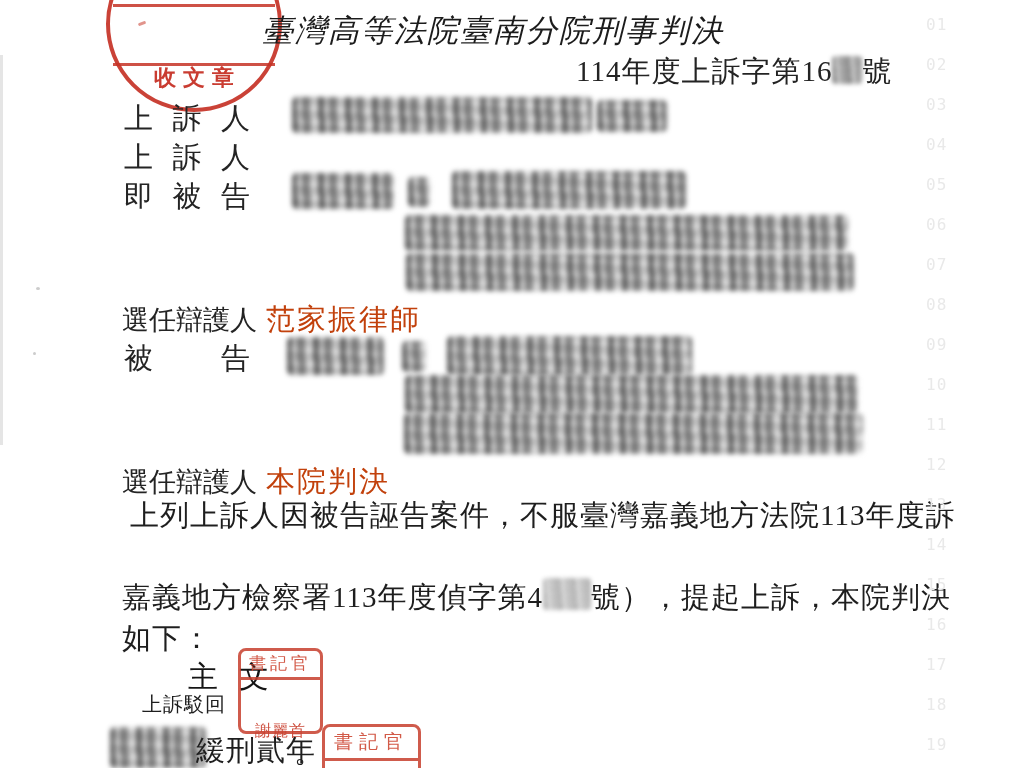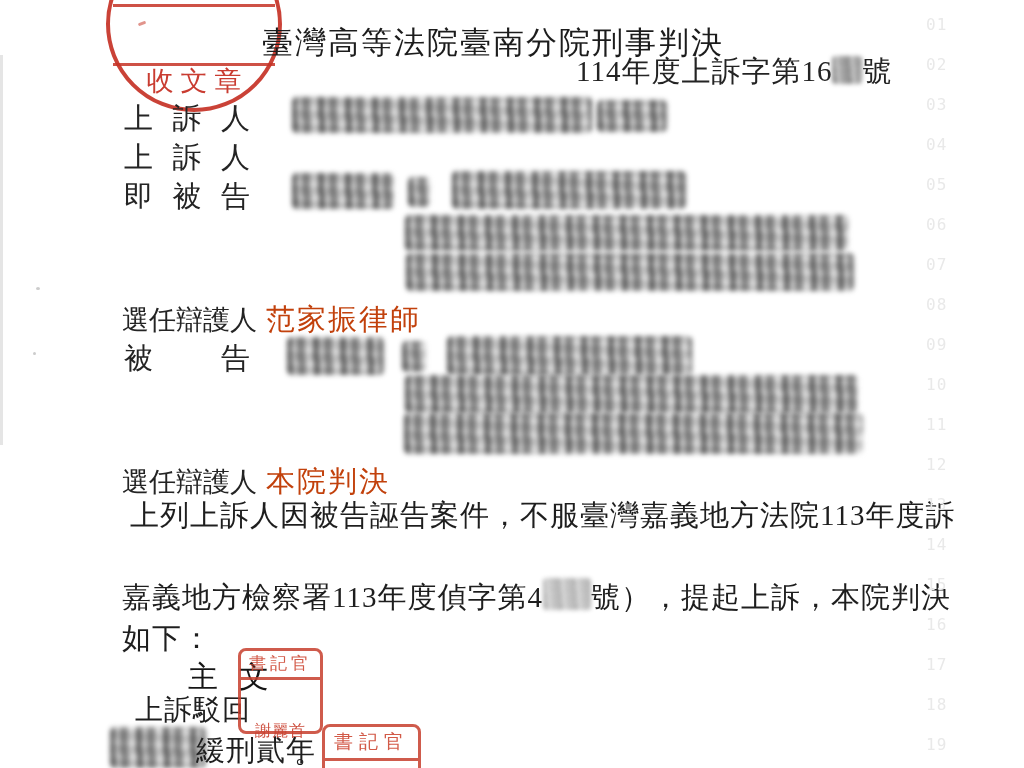--- a/index.html
+++ b/index.html
@@ -36,22 +36,22 @@
   .receipt{
     border:4px solid rgba(198,50,38,.92); border-radius:50%;
   }
   .receipt .band{
     position:absolute; left:3px; right:3px; top:64px; height:56px;
     border-top:3px solid rgba(198,50,38,.85);
     border-bottom:3px solid rgba(198,50,38,.85);
   }
   .receipt .rlabel{
     position:absolute; left:0; right:0; top:123px; text-align:center;
-    font-size:27px; letter-spacing:7px; padding-left:7px;
-    color:rgba(198,50,38,.95); font-weight:normal;
+    font-size:22px; letter-spacing:7px; padding-left:7px;
+    color:rgba(198,50,38,.95); font-weight:bold;
   }
   .clerkstamp{
     border:3px solid rgba(199,62,45,.85); border-radius:8px;
     background:rgba(255,255,255,0);
     font-family:Liberation Mono, monospace;
   }
   .clerkstamp .cs-title{
     text-align:center; color:rgba(206,76,56,.92);
     border-bottom:3px solid rgba(199,62,45,.85);
     white-space:nowrap; overflow:hidden;
@@ -77,21 +77,21 @@
   <div class="abs edgeline"></div>
   <div class="abs speck" style="left:36px;top:287px;width:4px;height:3px;"></div>
   <div class="abs speck" style="left:33px;top:352px;width:3px;height:3px;"></div>
 
   <div class="abs receipt" style="left:106px;top:-64px;width:168px;height:168px;">
     <div class="band"></div>
     <div class="abs redspeck" style="left:28px;top:82px;"></div>
     <div class="rlabel">收文章</div>
   </div>
 
-  <div class="abs title" style="left:262px;top:22px;">臺灣高等法院臺南分院刑事判決</div>
+  <div class="abs title" style="left:262px;top:10px;font-style:italic;">臺灣高等法院臺南分院刑事判決</div>
   <div class="abs caseno" style="left:576px;top:52px;">
     <span>114年度上訴字第16</span><span class="rdi" style="width:30px;height:28px;"></span><span>號</span>
   </div>
 
   <div class="abs plabel" style="left:124px;top:99px;width:126px;">
     <span>上</span>
       <span>訴</span>
       <span>人</span>
   </div>
   <div class="rd" style="left:292px;top:97px;width:300px;height:36px;"></div>
@@ -131,21 +131,21 @@
   <div class="abs pvalue" style="left:266px;top:462px;">本院判決</div>
 
   <div class="abs bodyline" style="left:130px;top:496px;">上列上訴人因被告誣告案件，不服臺灣嘉義地方法院113年度訴</div>
   <div class="abs bodyline" style="left:122px;top:578px;">
     <span>嘉義地方檢察署113年度偵字第4</span><span class="rdi" style="width:48px;height:32px;opacity:.65;"></span><span>號），提起上訴，本院判決</span>
   </div>
   <div class="abs bodyline" style="left:122px;top:619px;">如下：</div>
 
   <div class="abs vchar" style="left:188px;top:657px;">主</div>
   <div class="abs vchar" style="left:239px;top:657px;">文</div>
-  <div class="abs bodyline" style="left:135px;top:691px;font-size:28px;">上訴駁回</div>
+  <div class="abs bodyline" style="left:142px;top:691px;font-size:20px;">上訴駁回</div>
 
   <div class="rd" style="left:110px;top:727px;width:96px;height:41px;"></div>
   <div class="abs bodyline" style="left:196px;top:731px;">緩刑貳年</div>
   <div class="abs bodyline" style="left:294px;top:733px;">。</div>
 
   <div class="abs clerkstamp" style="left:238px;top:648px;width:79px;height:80px;">
     <div class="cs-title" style="height:26px;font-size:17px;letter-spacing:4px;line-height:27px;">書記官</div>
     <div class="cs-name" style="height:48px;font-size:16px;letter-spacing:1px;line-height:50px;margin-top:27px;">謝麗首</div>
   </div>
   <div class="abs clerkstamp" style="left:322px;top:724px;width:93px;height:92px;">

